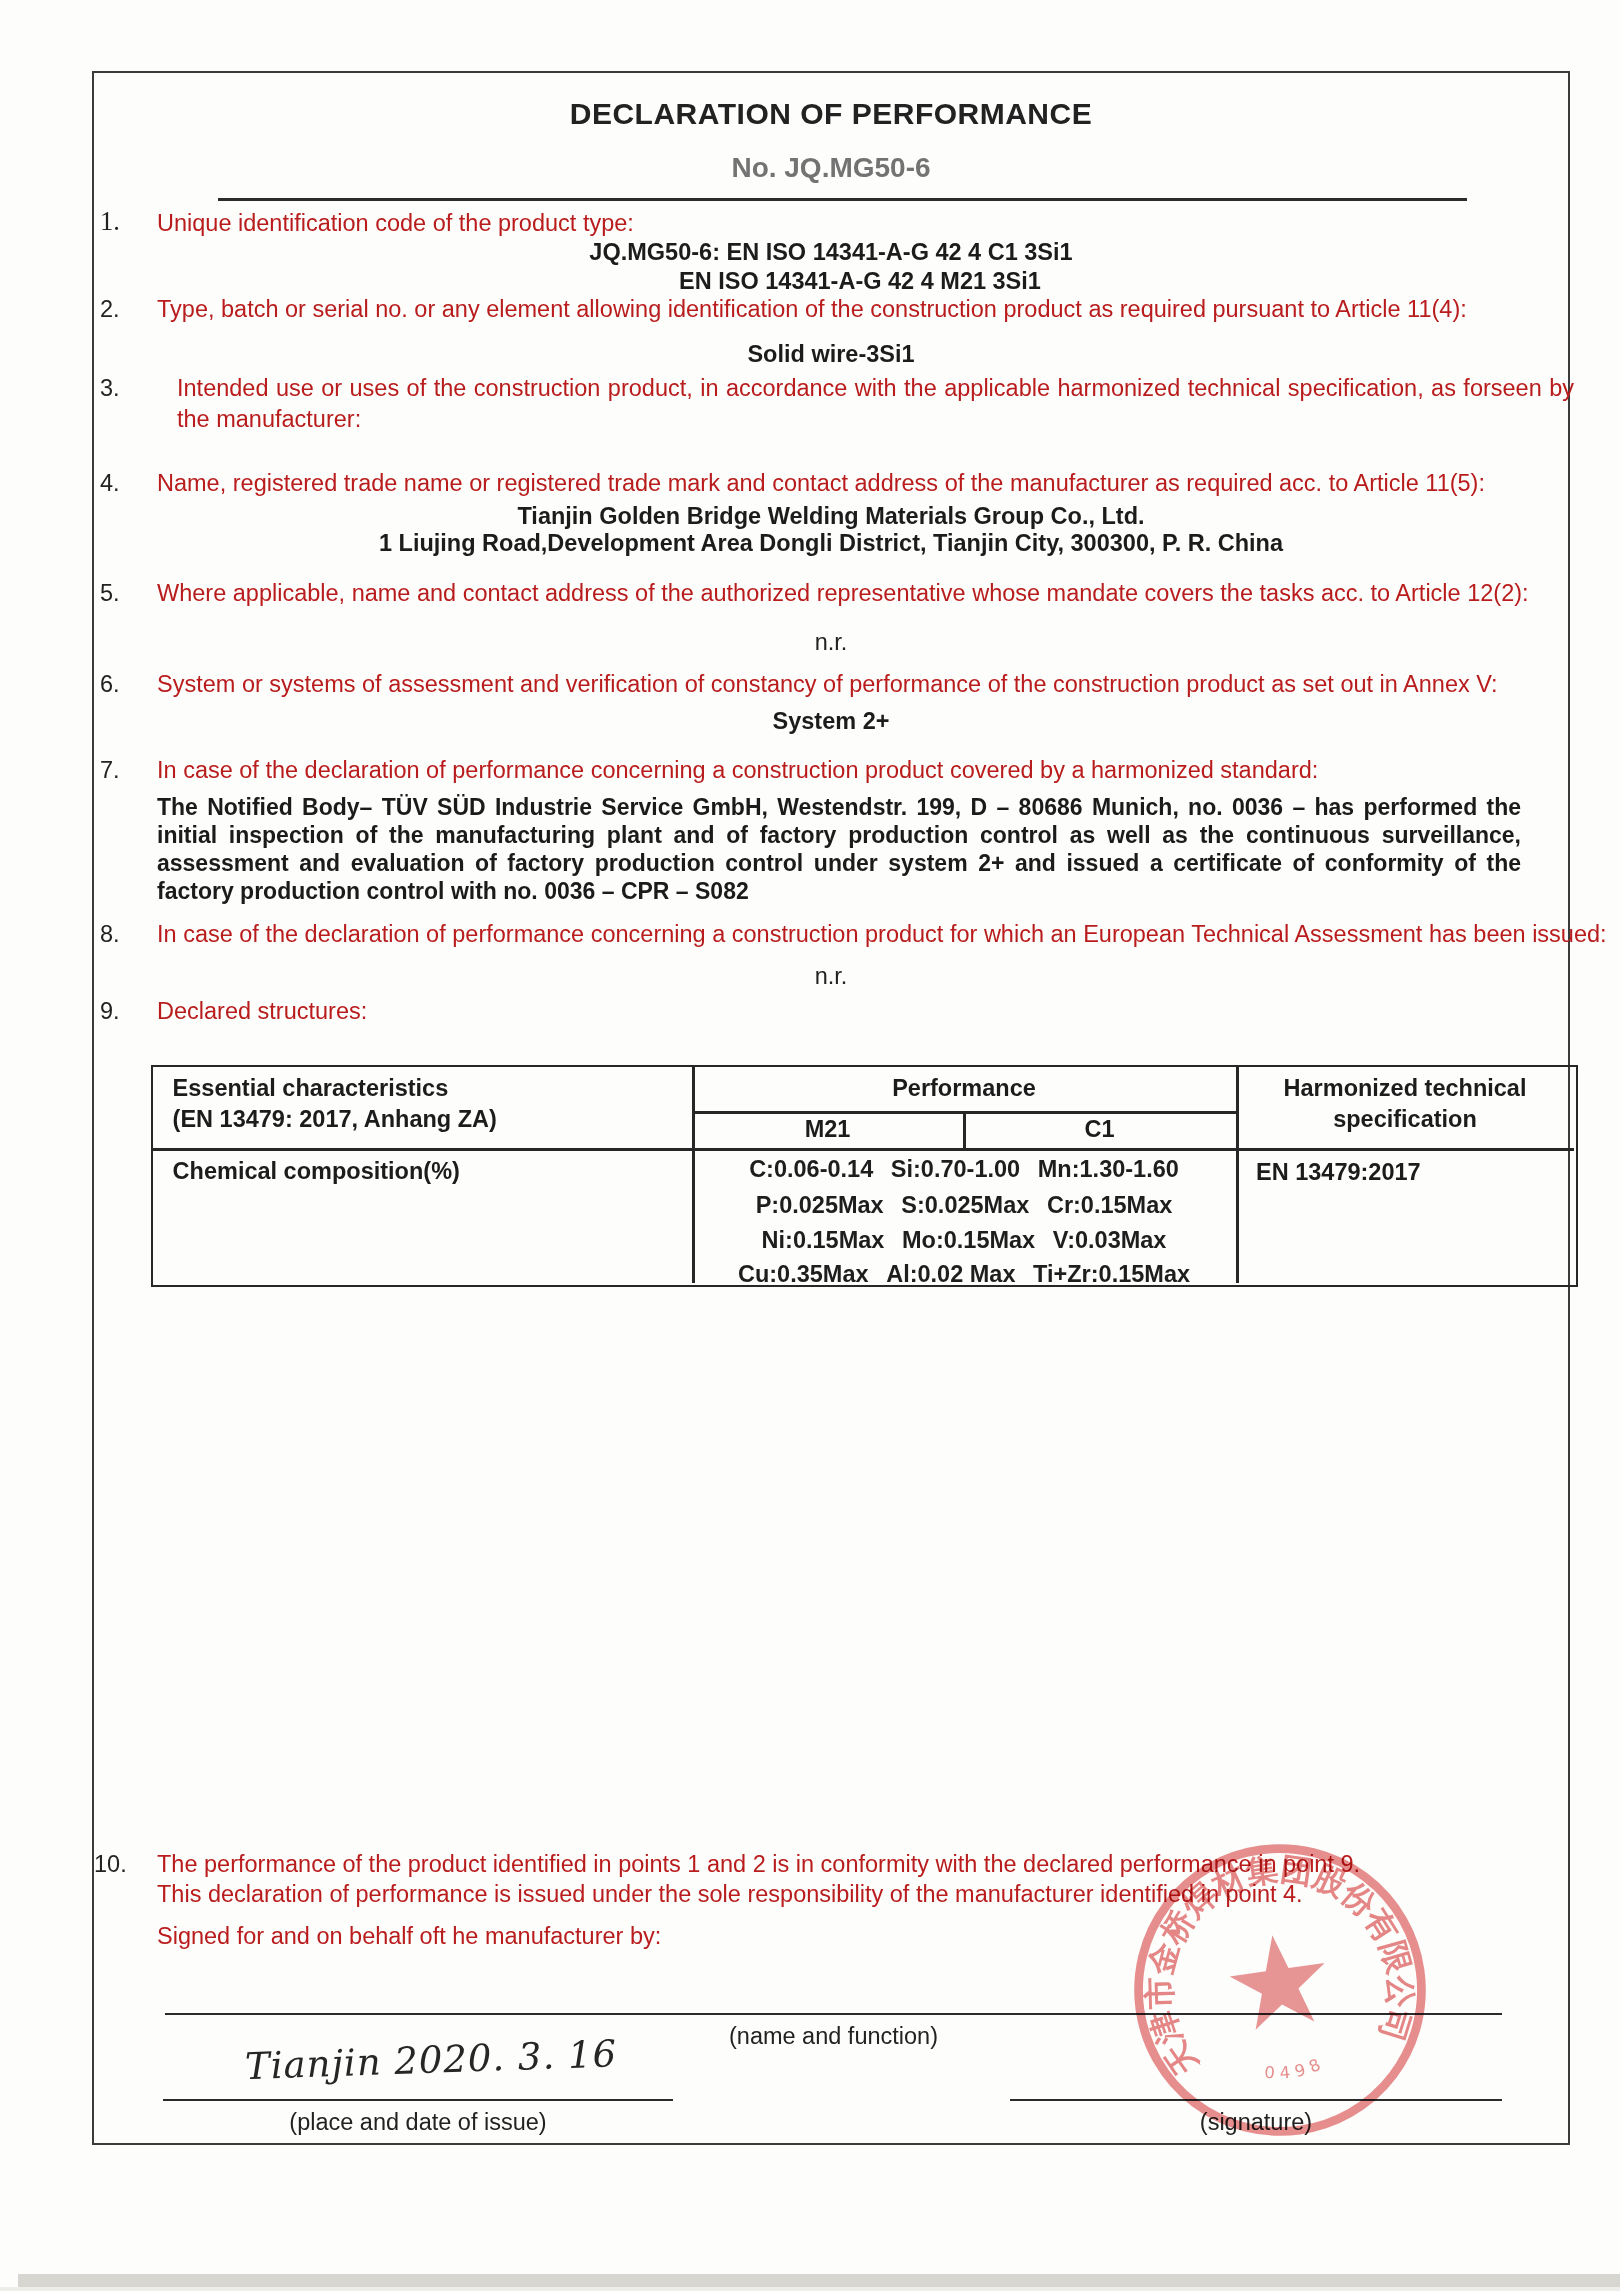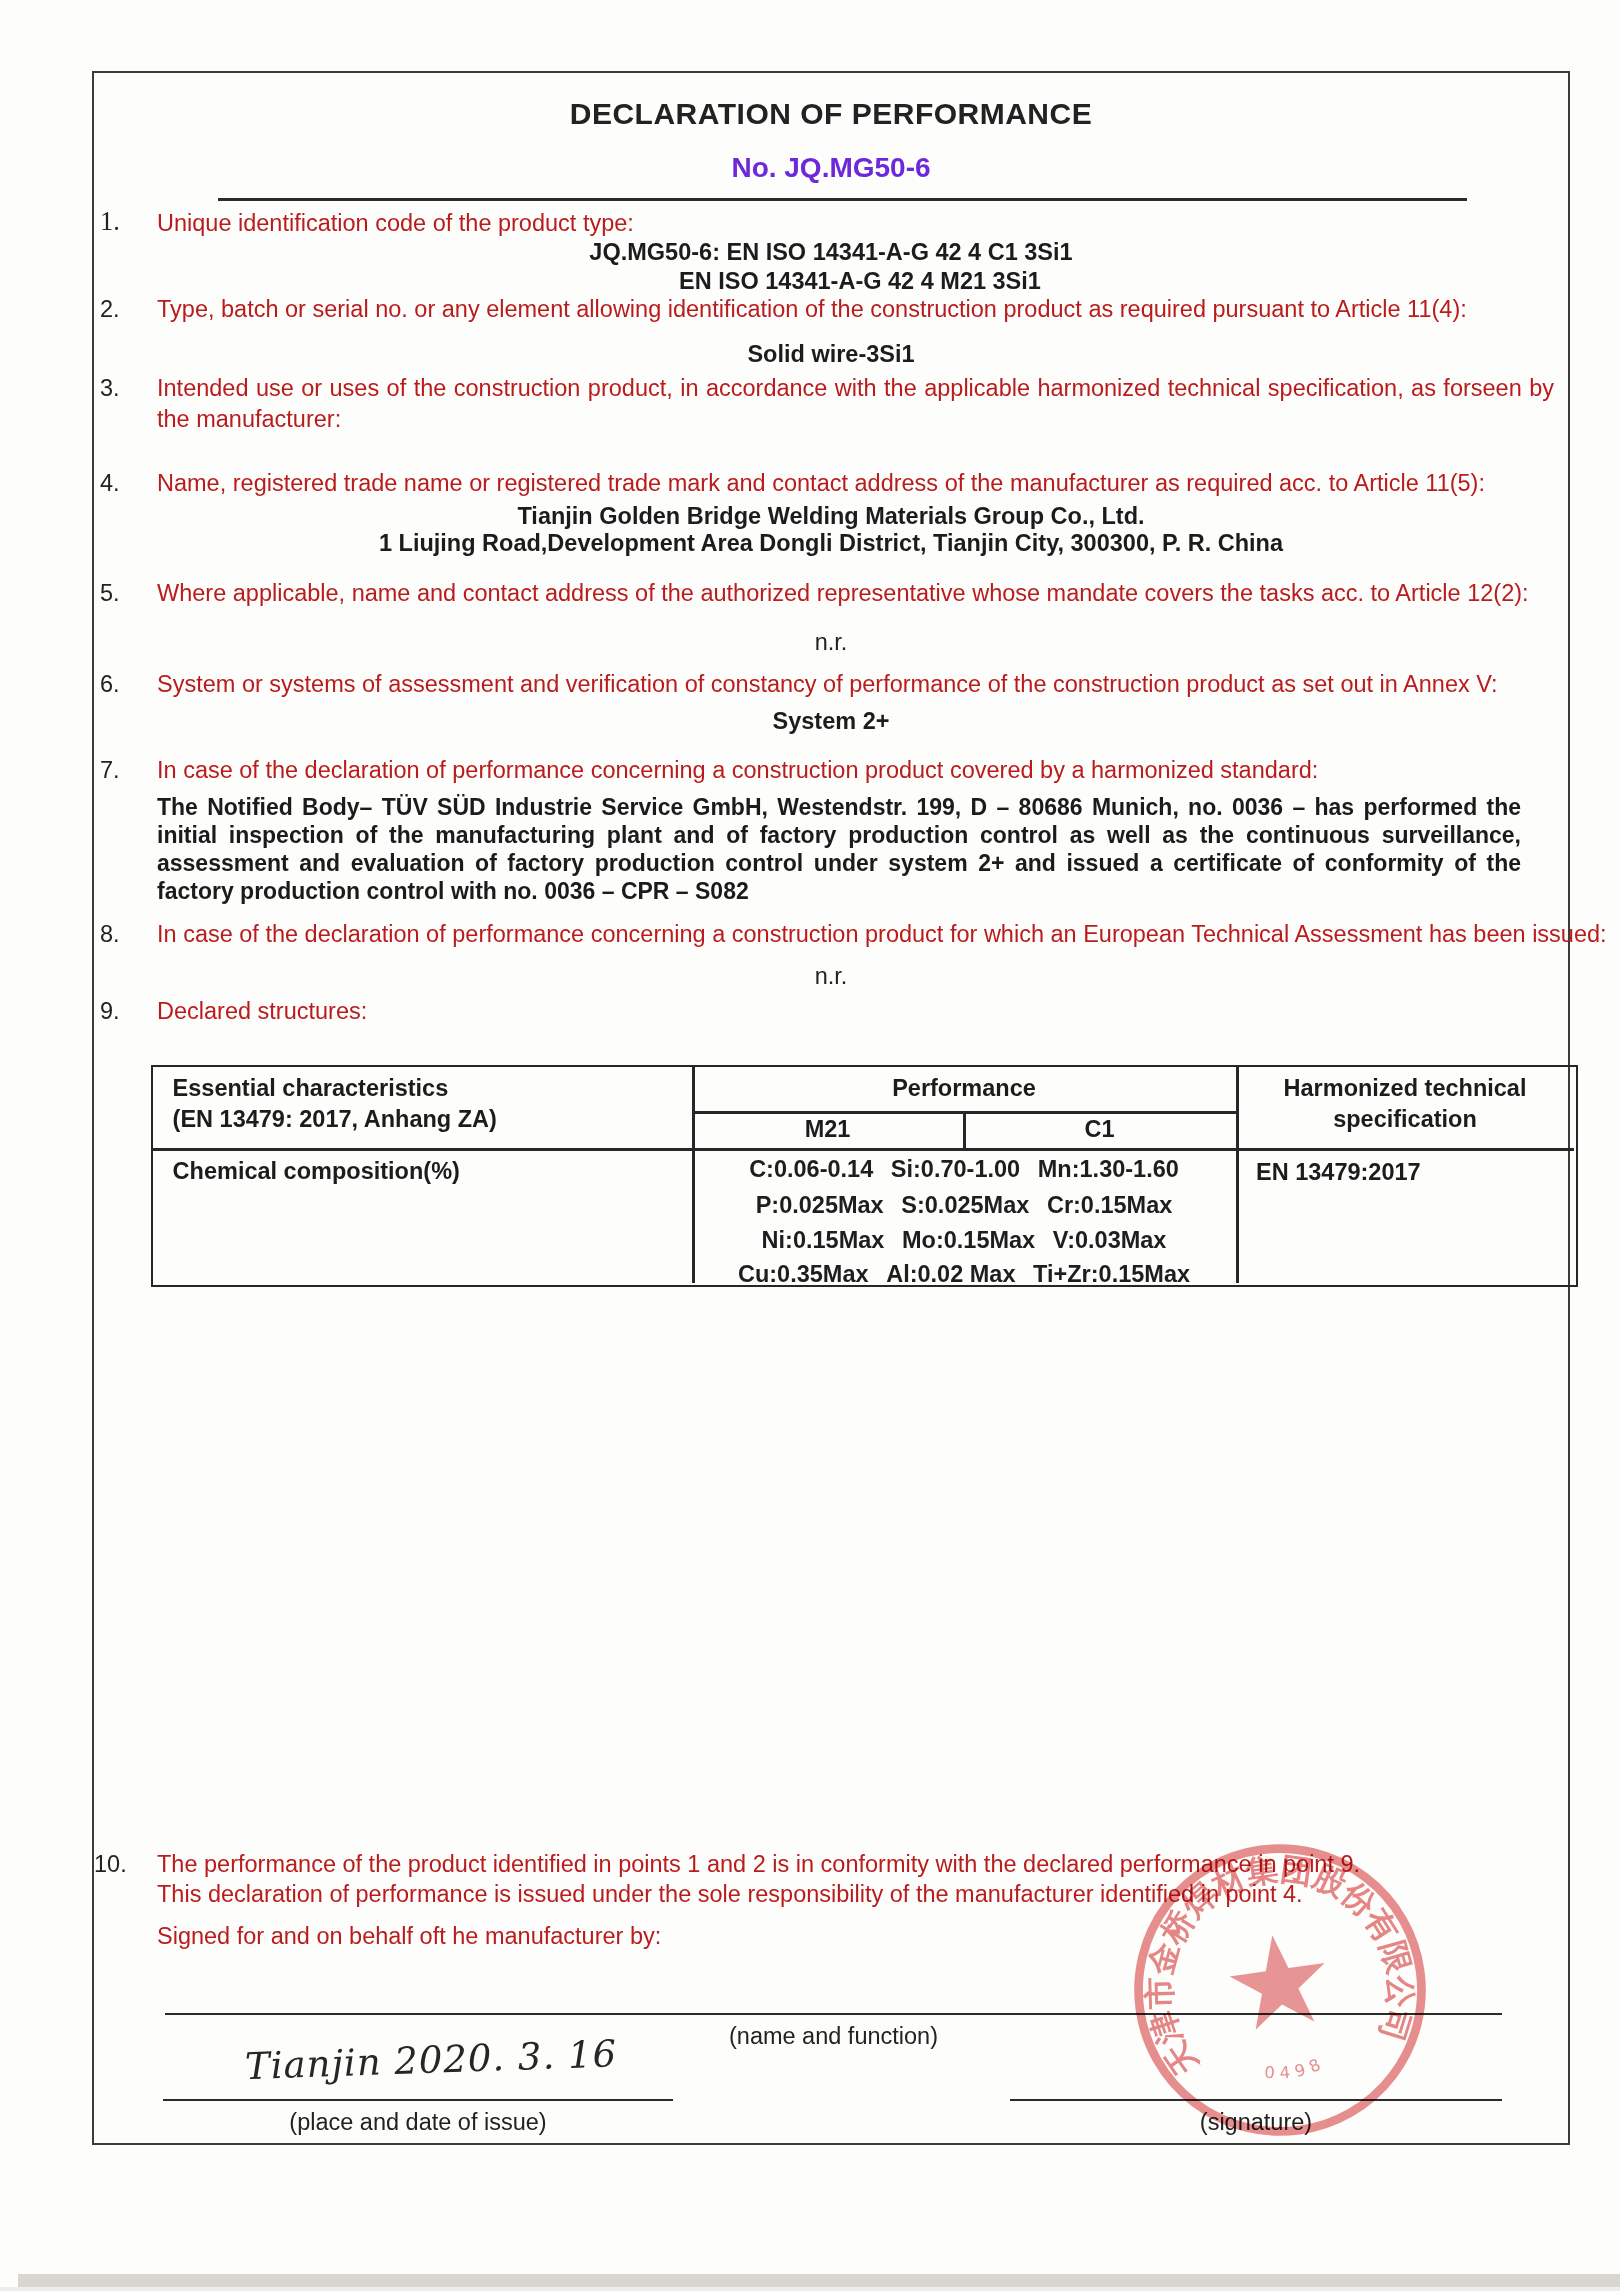--- a/index.html
+++ b/index.html
@@ -9,27 +9,27 @@
     font-family:"Liberation Sans","DejaVu Sans",sans-serif;
     font-size:23.5px;line-height:31px;
   }
   .doc-box{
     position:absolute;left:92px;top:71px;width:1478px;height:2074px;
     border:2px solid #3b3b3b;box-sizing:border-box;
   }
   .doc-title{position:absolute;left:92px;top:98px;width:1478px;text-align:center;
     font-weight:bold;font-size:30px;letter-spacing:0.5px;color:#222;}
   .doc-no{position:absolute;left:92px;top:152px;width:1478px;text-align:center;
-    font-weight:bold;font-size:28px;color:#6d28d9;}
+    font-weight:bold;font-size:28px;color:#737373;}
   .title-rule{position:absolute;left:218px;top:198px;width:1249px;height:2.9px;background:#2c2c2c;}
   .item-num{position:absolute;left:100px;width:53px;color:#222;}
   .item-num.serif{font-family:"Liberation Serif","DejaVu Serif",serif;font-size:26.5px;}
   .item-text{position:absolute;left:157px;width:1402px;color:#b91c1c;}
   .nowrap{white-space:nowrap;}
-  .just{text-align:justify;}
+  .just{text-align:justify;margin-left:20px;}
   .center-val{position:absolute;left:92px;width:1478px;text-align:center;font-weight:bold;color:#1c1c1c;}
   .center-plain{position:absolute;left:92px;width:1478px;text-align:center;color:#222;}
   .bold-para{position:absolute;left:157px;width:1364px;font-weight:bold;
     font-size:23px;line-height:28px;text-align:justify;color:#1b1b1b;}
   
   .tbl{position:absolute;left:107px;top:1065px;width:1427px;height:222px;
     border:2.9px solid #272727;box-sizing:border-box;font-weight:bold;margin-left:44px;}
   .tbl .vline{position:absolute;top:0;width:2.9px;background:#272727;}
   .tbl .hline{position:absolute;height:2.9px;background:#272727;}
   .tbl-cell{position:absolute;color:#1c1c1c;}

